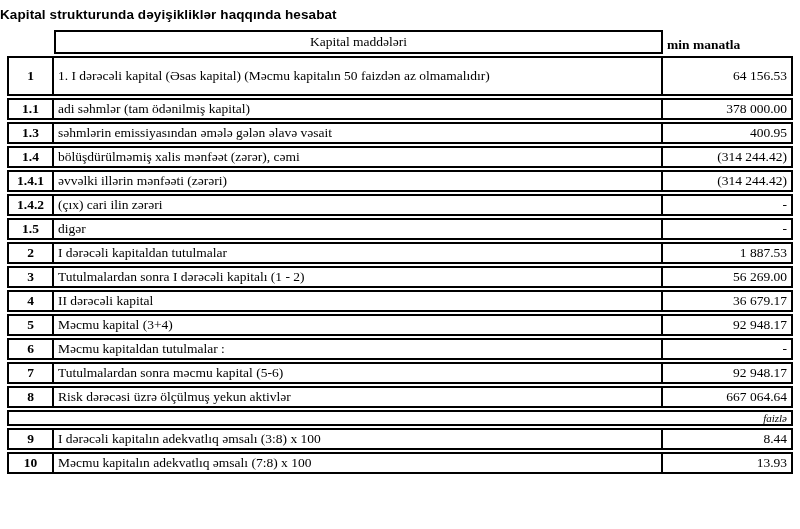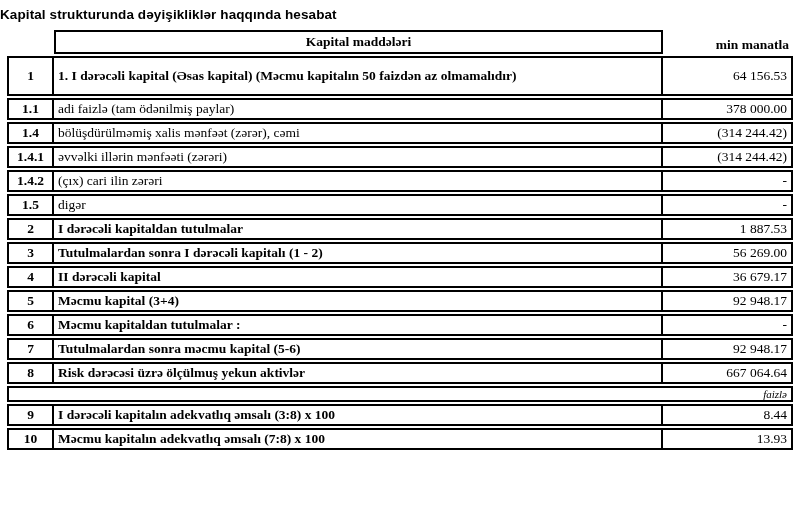--- a/index.html
+++ b/index.html
@@ -50,36 +50,35 @@
     vertical-align: middle;
     overflow: hidden;
     white-space: nowrap;
     background: var(--bg-color);
   }
   td:not(:first-child) { border-left: none; }
 
   td.num  { text-align: center; font-weight: bold; padding: 0 1px; }
   td.desc { text-align: left; }
   td.val  { text-align: right; }
-  tr.bold td.desc { font-weight: bold; }
+  tr.bold td.desc { font-weight: normal; }
   tr.tall td { height: 40px; }
 
   
   tr.header-row td { height: 24px; }
   td.blank-cell { border: none; background: transparent; }
   td.items-header-cell {
     border: 2px solid var(--border-color);
     border-left: 2px solid var(--border-color);
     text-align: center;
-    font-weight: bold;
   }
   td.unit-header-cell {
     border: none;
     background: transparent;
-    text-align: right;
+    text-align: left;
     font-weight: bold;
     vertical-align: bottom;
     padding-bottom: 1px;
   }
 
   
   tr.unit-row td {
     height: 16px;
     text-align: right;
     font-style: italic;
@@ -107,22 +106,27 @@
       </tr>
     </thead>
     <tbody id="table-body">
         <tr class="bold tall">
           <td class="num">1</td>
           <td class="desc">1. I dərəcəli kapital (Əsas kapital) (Məcmu kapitalın 50 faizdən  az olmamalıdır)</td>
           <td class="val">64 156.53</td>
         </tr>
         <tr>
           <td class="num">1.1</td>
-          <td class="desc">adi faizlə (tam ödənilmiş paylar)</td>
+          <td class="desc">adi səhmlər (tam ödənilmiş kapital)</td>
           <td class="val">378 000.00</td>
+        </tr>
+        <tr>
+          <td class="num">1.3</td>
+          <td class="desc">səhmlərin emissiyasından əmələ gələn  əlavə vəsait</td>
+          <td class="val">400.95</td>
         </tr>
         <tr>
           <td class="num">1.4</td>
           <td class="desc">bölüşdürülməmiş xalis mənfəət (zərər), cəmi</td>
           <td class="val">(314 244.42)</td>
         </tr>
         <tr>
           <td class="num">1.4.1</td>
           <td class="desc">əvvəlki illərin mənfəəti (zərəri)</td>
           <td class="val">(314 244.42)</td>

